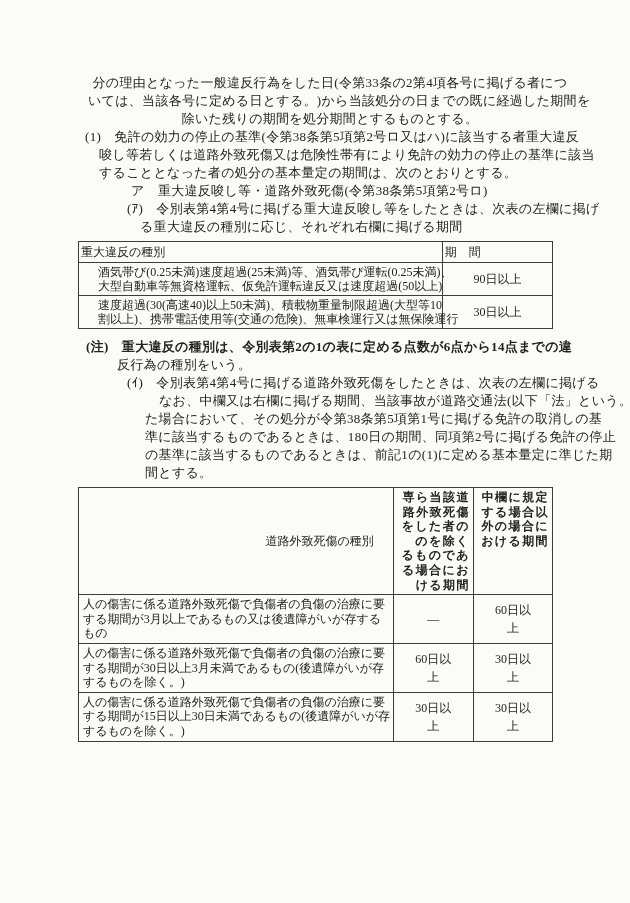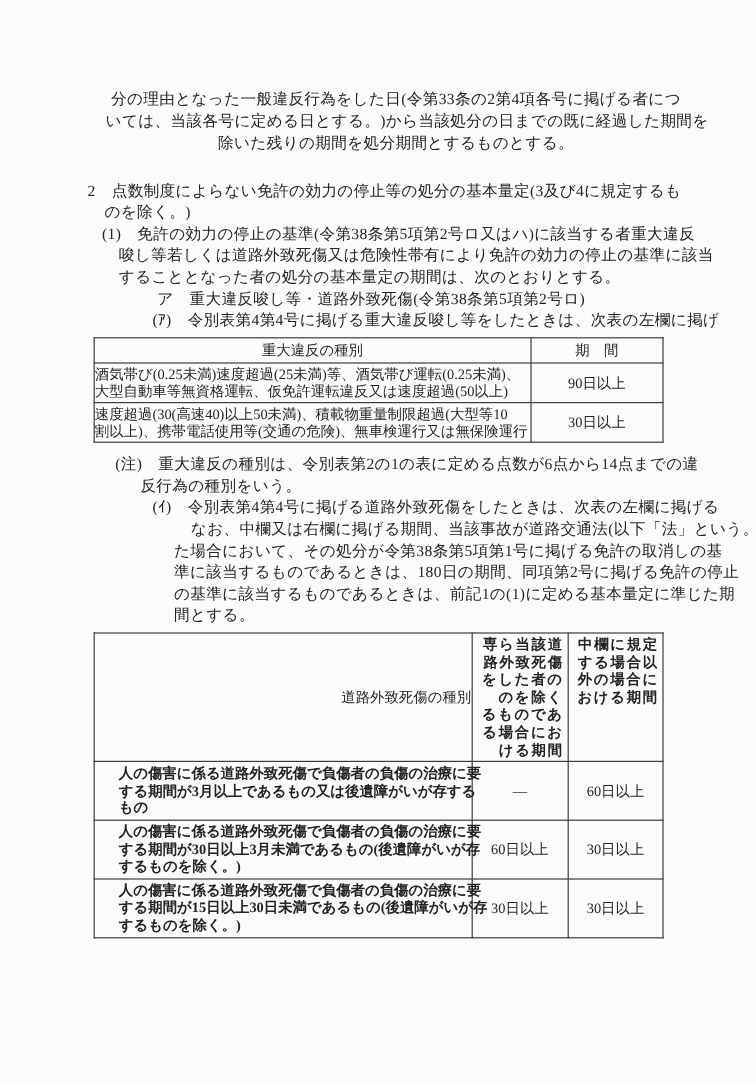--- a/index.html
+++ b/index.html
@@ -20,94 +20,91 @@
 
   
   .i-intro { margin-left: 28px; text-align: center; }
   .i-sec2a { margin-left: 13px; }
   .i-sec2b { margin-left: 27px; }
   .i-p1a   { margin-left: 25px; }
   .i-p1b   { margin-left: 39px; }
   .i-sub   { margin-left: 71px; }
   .i-pra   { margin-left: 67px; }
   .i-prb   { margin-left: 80px; }
-  .i-nta   { margin-left: 36px; }
+  .i-nta   { margin-left: 26px; font-weight: bold; }
   .i-ntb   { margin-left: 57px; }
   .i-naoa  { margin-left: 99px; }
   .i-naob  { margin-left: 85px; }
 
   .mt-sec2 { margin-top: 22px; }
   .mt-note { margin-top: 9px; }
 
   table {
     border-collapse: collapse;
     margin-left: 18px;
     table-layout: fixed;
     width: 475px;
   }
   th, td {
     border: 1px solid #3c3c3c;
     font-weight: normal;
     font-size: 12px;
-    padding: 2px 0;
+    padding: 2px 19px;
     vertical-align: middle;
   }
   .t1 { margin-top: 5px; }
   .t1 .col-type   { width: 363px; }
   .t1 .col-period { width: 110px; }
-  .t1 th { text-align: center; padding: 1px 2px; }
+  .t1 th { text-align: left; padding: 1px 2px; }
   .t1 td.cell-type { line-height: 14px; }
   .t1 td.cell-period { text-align: center; }
   .t1 .cline { white-space: nowrap; }
 
   .t2 { margin-top: 5px; }
   .t2 .col-kind { width: 314px; }
   .t2 .col-mid  { width: 80px; }
   .t2 .col-out  { width: 79px; }
   .t2 th.kind-head { text-align: right; }
   .t2 th.wrap-head {
     vertical-align: top;
     text-align: right;
     padding: 2px 3px;
     line-height: 14.6px;
     letter-spacing: 1.4px;
     font-weight: bold;
   }
-  .t2 td.cell-kind { line-height: 14.6px; padding: 2px 20px; font-weight: bold; }
+  .t2 td.cell-kind { line-height: 14.6px; padding: 2px 4px; }
   .t2 td.cell-val { text-align: center; }
   .t2 .cline { white-space: nowrap; }
 </style>
 </head>
 <body>
 
 <div class="doc">
 
   <div>
     <div class="line i-intro">分の理由となった一般違反行為をした日(令第33条の2第4項各号に掲げる者につ</div>
     <div class="line i-intro">いては、当該各号に定める日とする。)から当該処分の日までの既に経過した期間を</div>
     <div class="line i-intro">除いた残りの期間を処分期間とするものとする。</div>
   </div>
 
-  <div class="mt-sec2">
-    <div class="line i-sec2a">2　点数制度によらない免許の効力の停止等の処分の基本量定(3及び4に規定するも</div>
-    <div class="line i-sec2b">のを除く。)</div>
-  </div>
 
   <div>
     <div class="line i-p1a">(1)　免許の効力の停止の基準(令第38条第5項第2号ロ又はハ)に該当する者重大違反</div>
     <div class="line i-p1b">唆し等若しくは道路外致死傷又は危険性帯有により免許の効力の停止の基準に該当</div>
     <div class="line i-p1b">することとなった者の処分の基本量定の期間は、次のとおりとする。</div>
   </div>
 
   <div>
     <div class="line i-sub">ア　重大違反唆し等・道路外致死傷(令第38条第5項第2号ロ)</div>
   </div>
 
   <div>
     <div class="line i-pra">(ｱ)　令別表第4第4号に掲げる重大違反唆し等をしたときは、次表の左欄に掲げ</div>
+    <div class="line i-prb">る重大違反の種別に応じ、それぞれ右欄に掲げる期間</div>
   </div>
 
   <table class="t1">
     <colgroup>
         <col class="col-type">
         <col class="col-period">
       </colgroup>
     <tbody>
         <tr>
       <th>重大違反の種別</th>

